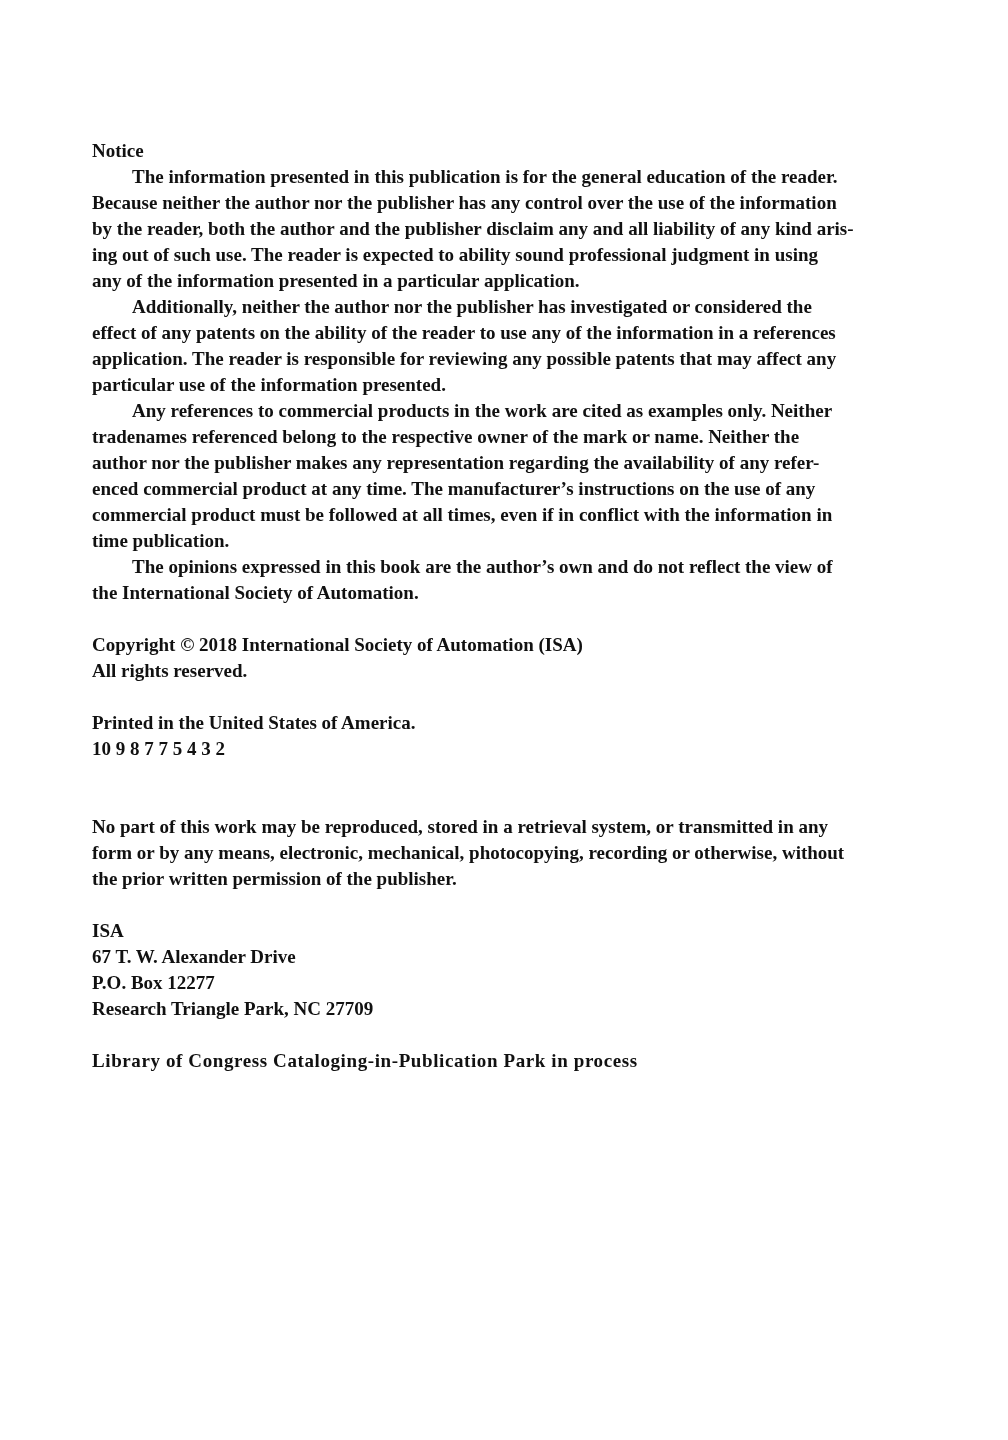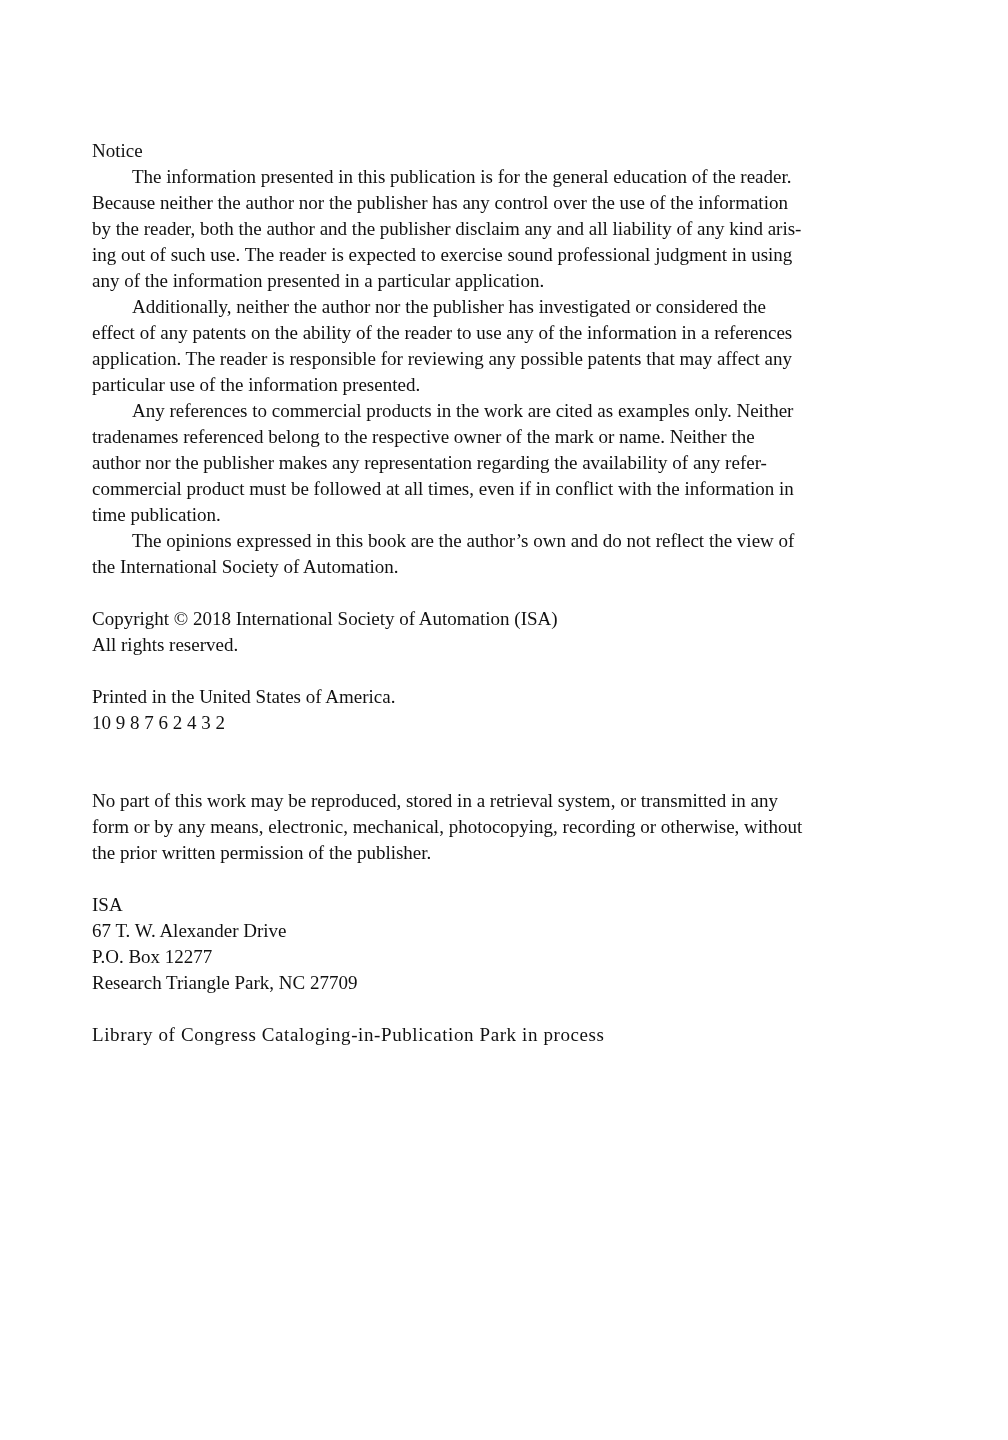--- a/index.html
+++ b/index.html
@@ -2,71 +2,72 @@
 <html><head>
   <meta charset="utf-8">
   <style>
     html, body { margin: 0; padding: 0; background: #ffffff; }
     body { width: 1008px; height: 1440px; position: relative; overflow: hidden; }
     .page {
       position: absolute; left: 92px; top: 138px; width: 830px;
       font-family: "Liberation Serif", "DejaVu Serif", serif;
       font-size: 19px; color: #111111;
     }
-    .line { display: block; height: 26px; line-height: 26px; white-space: nowrap; }
+    .line { display: block; height: 26px; line-height: 26px; white-space: nowrap; font-weight: bold; }
     .indent { padding-left: 40px; }
     .gap { display: block; height: 26px; }
     .lib { letter-spacing: 0.6px; }
   </style>
 </head>
 <body>
 
 <div class="page">
   <span class="line">Notice</span>
 
   <div>
     <span class="line indent">The information presented in this publication is for the general education of the reader.</span>
     <span class="line">Because neither the author nor the publisher has any control over the use of the information</span>
     <span class="line">by the reader, both the author and the publisher disclaim any and all liability of any kind aris-</span>
-    <span class="line">ing out of such use. The reader is expected to exercise sound professional judgment in using</span>
+    <span class="line">ing out of such use. The reader is expected to ability sound professional judgment in using</span>
     <span class="line">any of the information presented in a particular application.</span>
   </div>
 
   <div>
     <span class="line indent">Additionally, neither the author nor the publisher has investigated or considered the</span>
     <span class="line">effect of any patents on the ability of the reader to use any of the information in a references</span>
     <span class="line">application. The reader is responsible for reviewing any possible patents that may affect any</span>
     <span class="line">particular use of the information presented.</span>
   </div>
 
   <div>
     <span class="line indent">Any references to commercial products in the work are cited as examples only. Neither</span>
     <span class="line">tradenames referenced belong to the respective owner of the mark or name. Neither the</span>
     <span class="line">author nor the publisher makes any representation regarding the availability of any refer-</span>
+    <span class="line">enced commercial product at any time. The manufacturer’s instructions on the use of any</span>
     <span class="line">commercial product must be followed at all times, even if in conflict with the information in</span>
     <span class="line">time publication.</span>
   </div>
 
   <div>
     <span class="line indent">The opinions expressed in this book are the author’s own and do not reflect the view of</span>
     <span class="line">the International Society of Automation.</span>
   </div>
 
   <span class="gap"></span>
 
   <div>
     <span class="line">Copyright © 2018 International Society of Automation (ISA)</span>
     <span class="line">All rights reserved.</span>
   </div>
 
   <span class="gap"></span>
 
   <div>
     <span class="line">Printed in the United States of America.</span>
-    <span class="line">10 9 8 7 6 2 4 3 2</span>
+    <span class="line">10 9 8 7 7 5 4 3 2</span>
   </div>
 
   <span class="gap"></span>
 
 
   <span class="gap"></span>
 
   <div>
     <span class="line">No part of this work may be reproduced, stored in a retrieval system, or transmitted in any</span>
     <span class="line">form or by any means, electronic, mechanical, photocopying, recording or otherwise, without</span>

